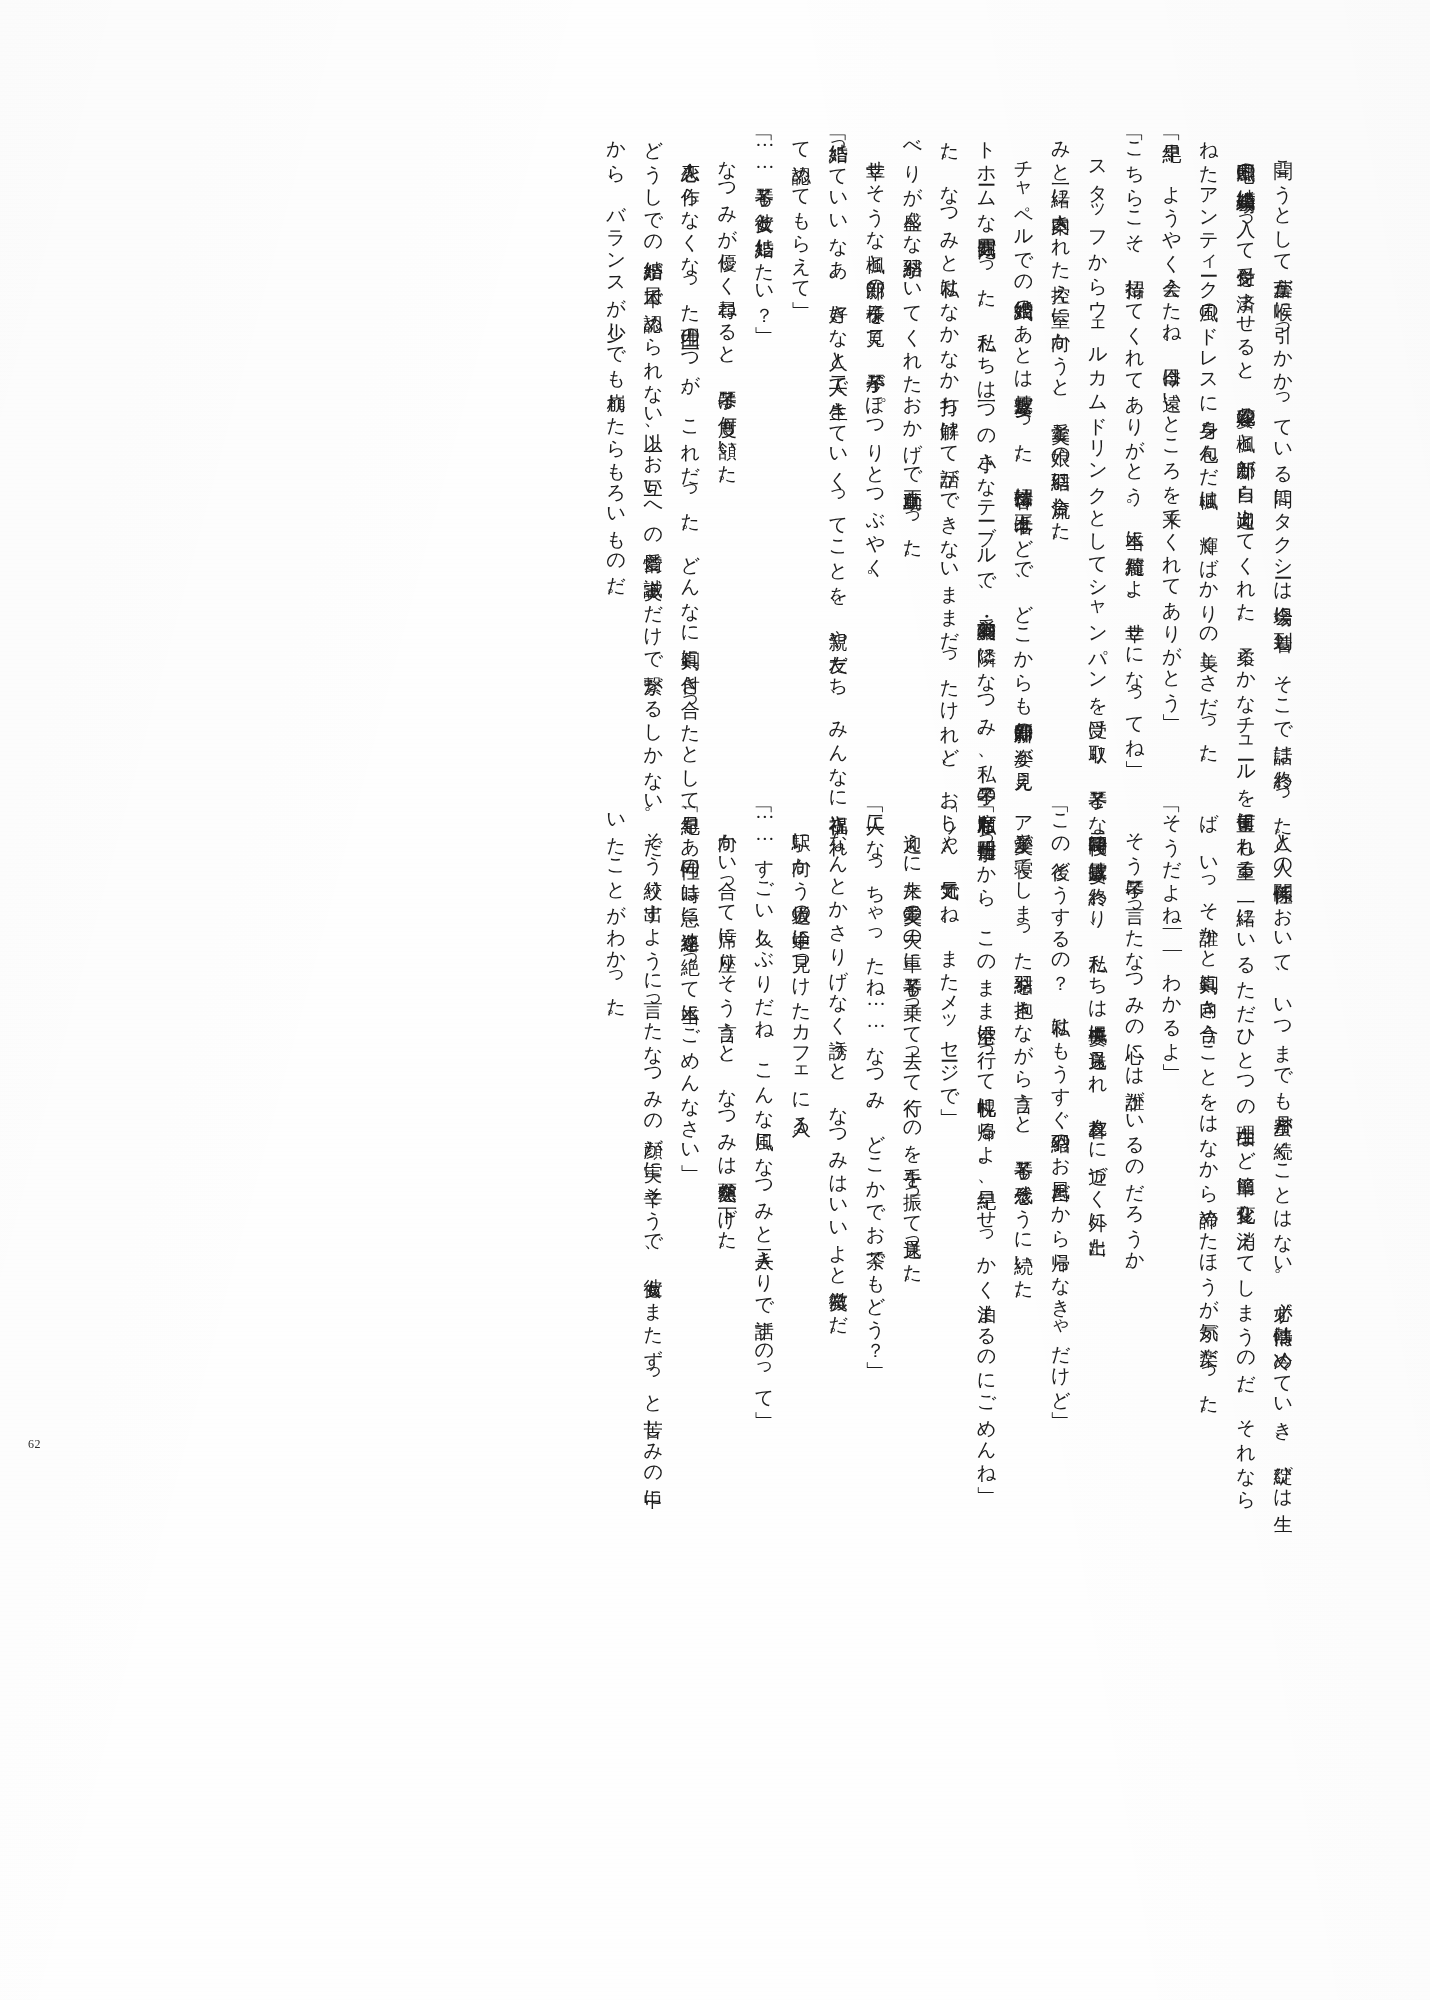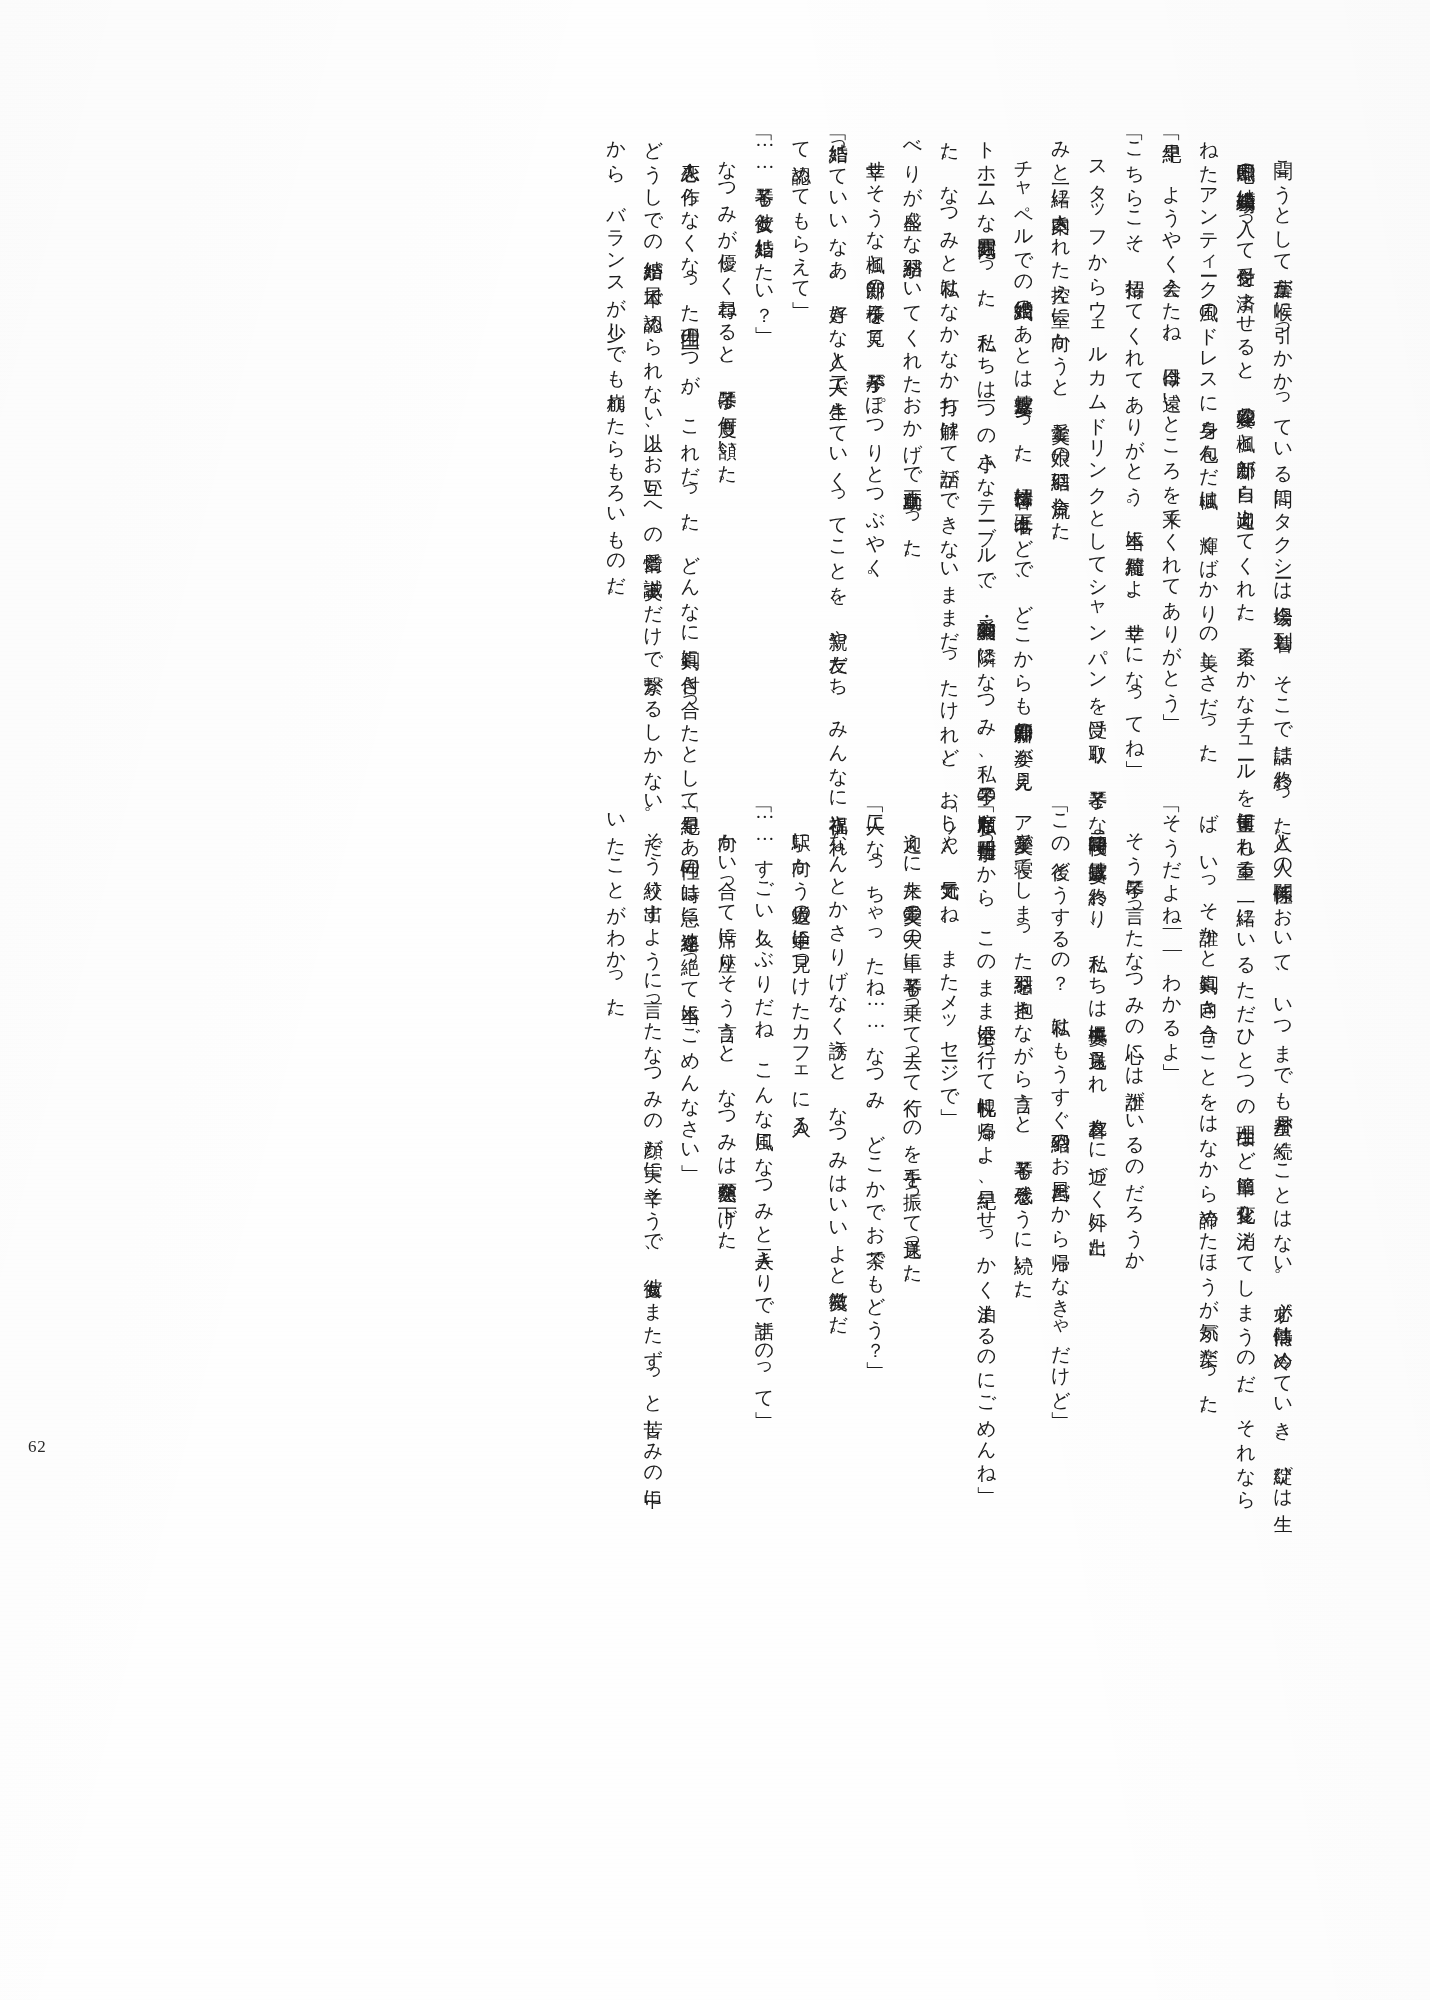--- a/index.html
+++ b/index.html
@@ -64,21 +64,21 @@
   
   .para.dialogue {
     text-indent: 0;
   }
 
   
   #page-number {
     position: absolute;
     left: 28px;
     top: 1437px;
-    font-size: 17px;
+    font-size: 12px;
     letter-spacing: 0.04em;
     color: #2b2b2b;
     font-family: "Liberation Serif", "DejaVu Serif", serif;
     text-align: right;
   }
 
   
   #scan-grain {
     position: absolute;
     inset: 0;

